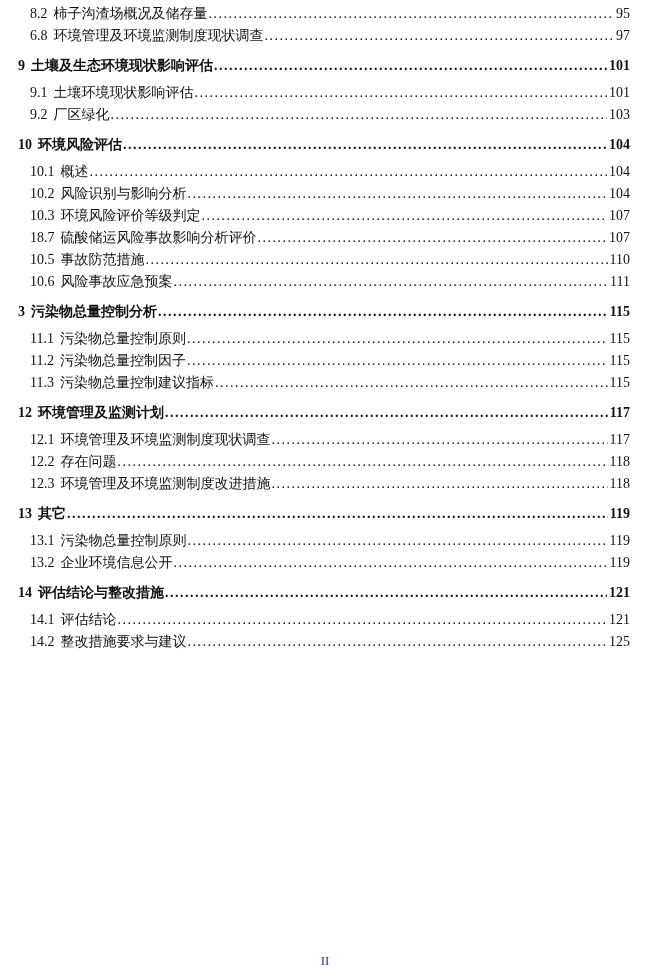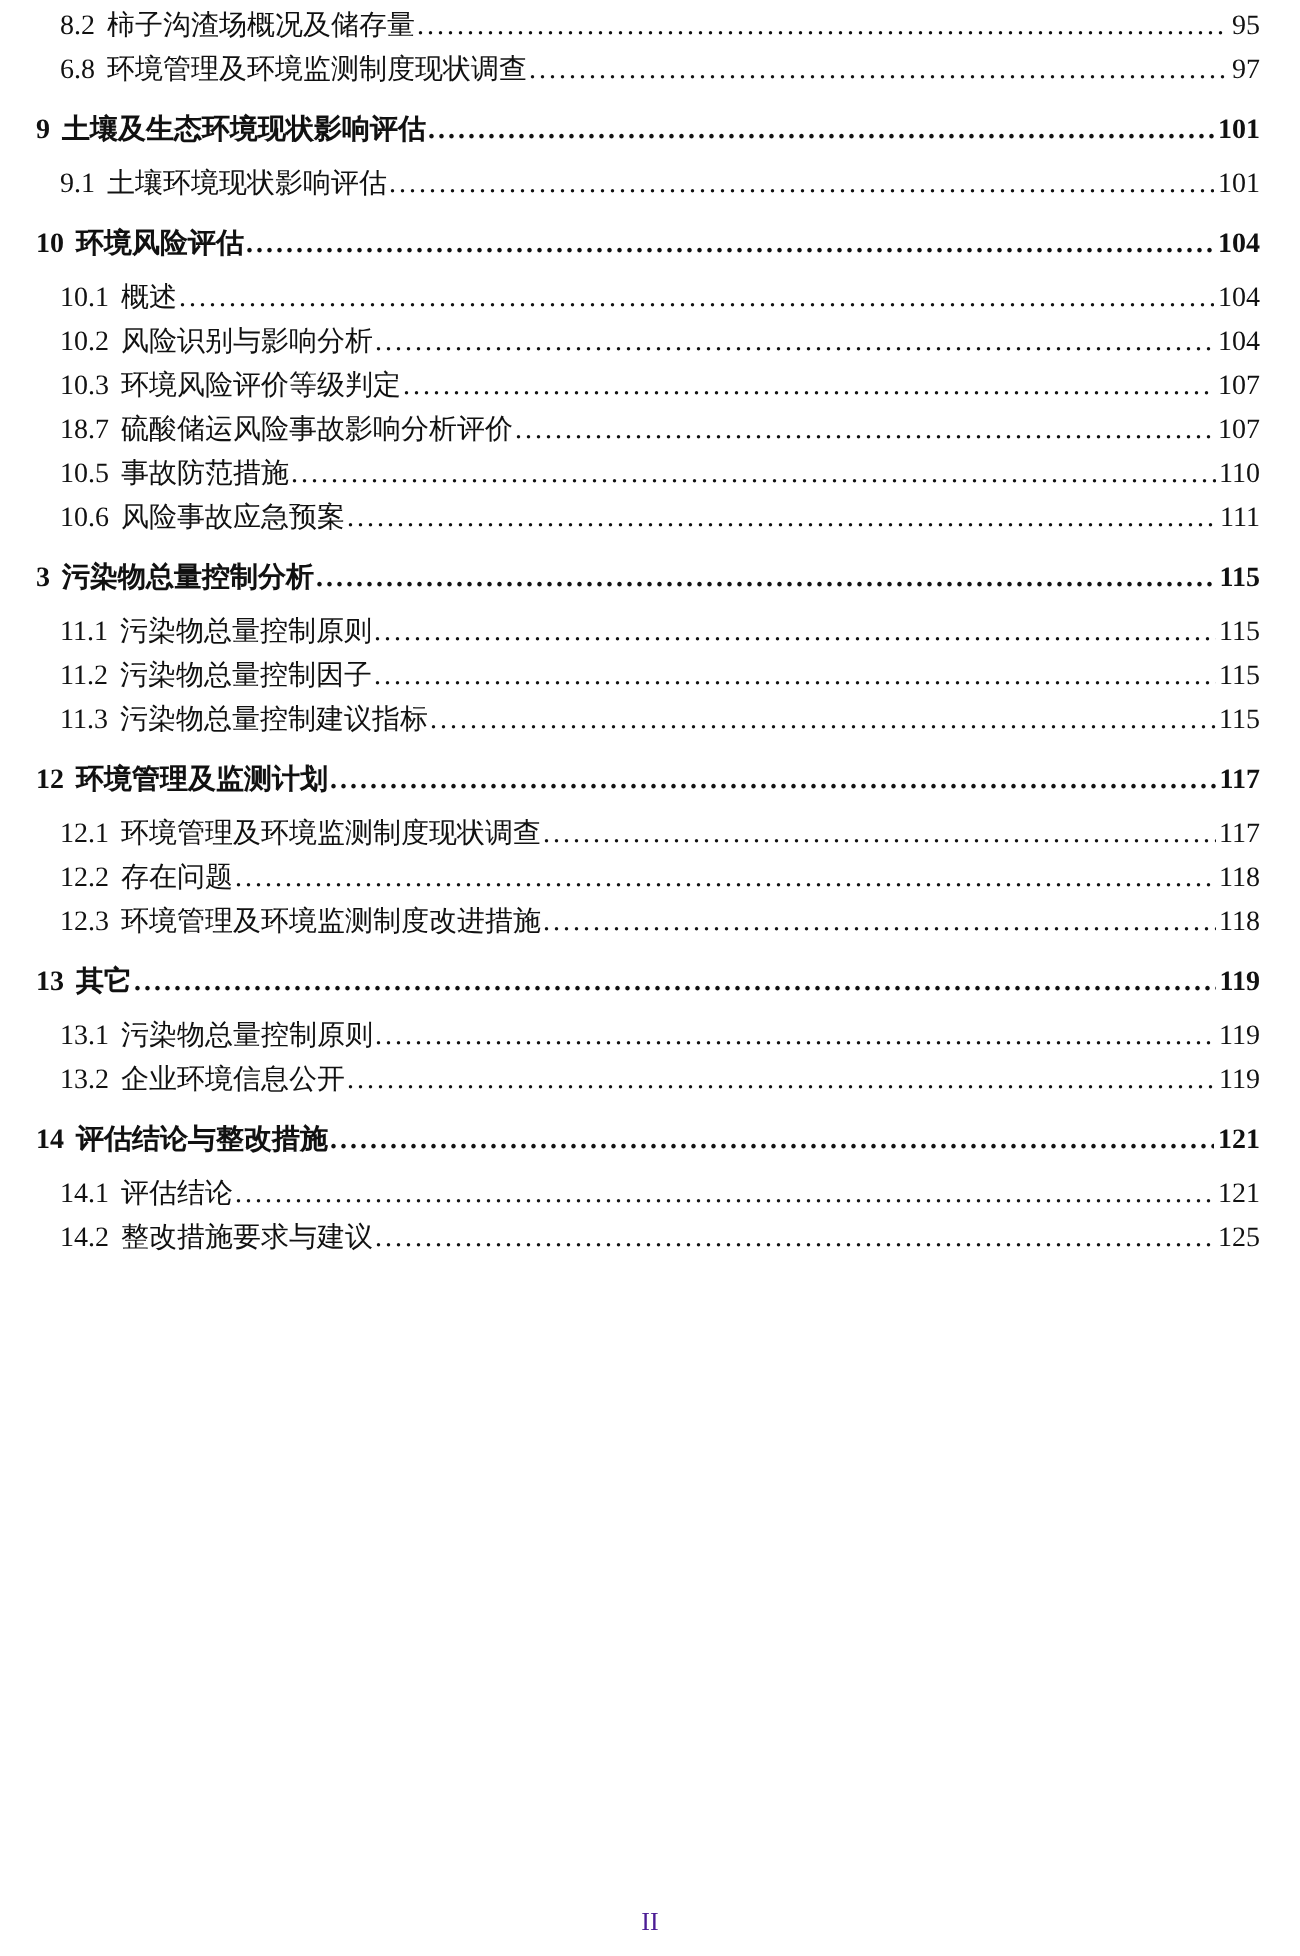--- a/index.html
+++ b/index.html
@@ -79,20 +79,26 @@
     <span class="toc-page">101</span>
   </div>
 
   <div class="toc-row level-2">
     <span class="toc-num">9.1</span>
     <span class="toc-title">土壤环境现状影响评估</span>
     <span class="toc-leader"></span>
     <span class="toc-page">101</span>
   </div>
 
+  <div class="toc-row level-2">
+    <span class="toc-num">9.2</span>
+    <span class="toc-title">厂区绿化</span>
+    <span class="toc-leader"></span>
+    <span class="toc-page">103</span>
+  </div>
 
   <div class="toc-row level-1">
     <span class="toc-num">10</span>
     <span class="toc-title">环境风险评估</span>
     <span class="toc-leader"></span>
     <span class="toc-page">104</span>
   </div>
 
   <div class="toc-row level-2">
     <span class="toc-num">10.1</span>

